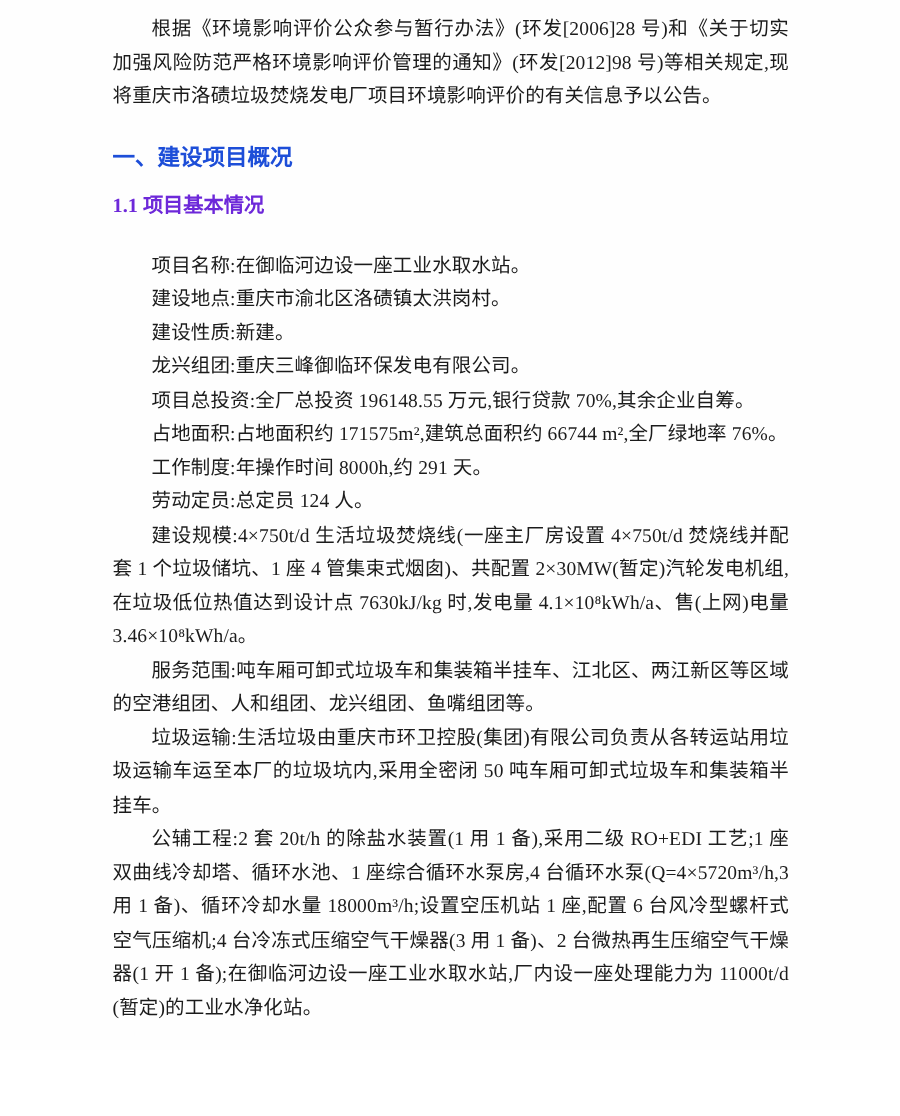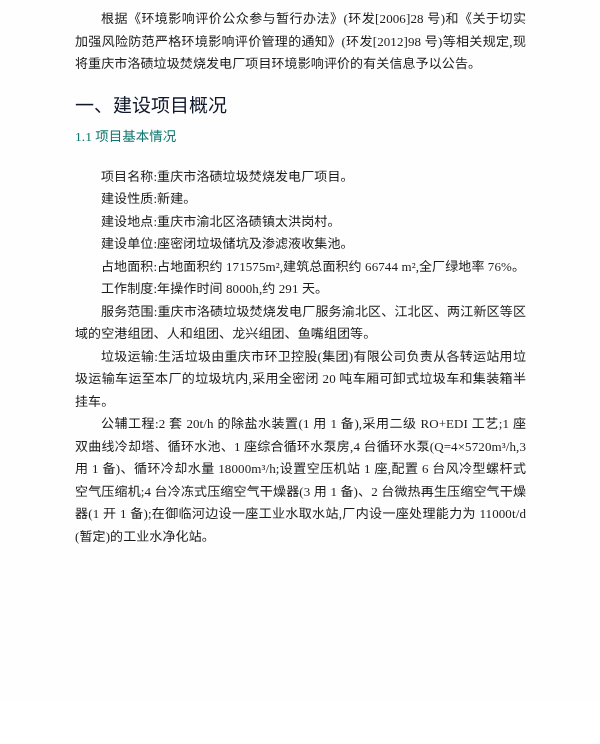--- a/index.html
+++ b/index.html
@@ -21,53 +21,56 @@
   .page p {
     margin: 0;
     font-size: 13px;
     line-height: 22.5px;
     text-align: justify;
     text-indent: 2em;
     letter-spacing: 0.1px;
     word-break: break-all;
   }
   .sec-heading {
-    font-size: 19px;
+    font-size: 15px;
     line-height: 22.5px;
-    font-weight: normal;
+    font-weight: bold;
     margin: 19px 0 0 0;
-    color: #0f172a;
+    color: #1d4ed8;
   }
   .subsec-heading {
     font-size: 13.5px;
     line-height: 22.5px;
-    font-weight: normal;
+    font-weight: bold;
     margin: 9px 0 0 0;
-    color: #0f766e;
+    color: #6d28d9;
   }
   .facts {
     margin-top: 17px;
   }
 </style>
 </head>
 <body>
 
 <div class="page">
 
   <p>根据《环境影响评价公众参与暂行办法》(环发[2006]28 号)和《关于切实加强风险防范严格环境影响评价管理的通知》(环发[2012]98 号)等相关规定,现将重庆市洛碛垃圾焚烧发电厂项目环境影响评价的有关信息予以公告。</p>
 
   <div class="sec-heading">一、建设项目概况</div>
 
   <div class="subsec-heading">1.1 项目基本情况</div>
 
   <div class="facts">
-    <p>项目名称:重庆市洛碛垃圾焚烧发电厂项目。</p>
+    <p>项目名称:在御临河边设一座工业水取水站。</p>
+    <p>建设地点:重庆市渝北区洛碛镇太洪岗村。</p>
     <p>建设性质:新建。</p>
-    <p>建设地点:重庆市渝北区洛碛镇太洪岗村。</p>
-    <p>建设单位:座密闭垃圾储坑及渗滤液收集池。</p>
+    <p>龙兴组团:重庆三峰御临环保发电有限公司。</p>
+    <p>项目总投资:全厂总投资 196148.55 万元,银行贷款 70%,其余企业自筹。</p>
     <p>占地面积:占地面积约 171575m²,建筑总面积约 66744 m²,全厂绿地率 76%。</p>
     <p>工作制度:年操作时间 8000h,约 291 天。</p>
-    <p>服务范围:重庆市洛碛垃圾焚烧发电厂服务渝北区、江北区、两江新区等区域的空港组团、人和组团、龙兴组团、鱼嘴组团等。</p>
-    <p>垃圾运输:生活垃圾由重庆市环卫控股(集团)有限公司负责从各转运站用垃圾运输车运至本厂的垃圾坑内,采用全密闭 20 吨车厢可卸式垃圾车和集装箱半挂车。</p>
+    <p>劳动定员:总定员 124 人。</p>
+    <p>建设规模:4×750t/d 生活垃圾焚烧线(一座主厂房设置 4×750t/d 焚烧线并配套 1 个垃圾储坑、1 座 4 管集束式烟囱)、共配置 2×30MW(暂定)汽轮发电机组,在垃圾低位热值达到设计点 7630kJ/kg 时,发电量 4.1×10⁸kWh/a、售(上网)电量 3.46×10⁸kWh/a。</p>
+    <p>服务范围:吨车厢可卸式垃圾车和集装箱半挂车、江北区、两江新区等区域的空港组团、人和组团、龙兴组团、鱼嘴组团等。</p>
+    <p>垃圾运输:生活垃圾由重庆市环卫控股(集团)有限公司负责从各转运站用垃圾运输车运至本厂的垃圾坑内,采用全密闭 50 吨车厢可卸式垃圾车和集装箱半挂车。</p>
     <p>公辅工程:2 套 20t/h 的除盐水装置(1 用 1 备),采用二级 RO+EDI 工艺;1 座双曲线冷却塔、循环水池、1 座综合循环水泵房,4 台循环水泵(Q=4×5720m³/h,3 用 1 备)、循环冷却水量 18000m³/h;设置空压机站 1 座,配置 6 台风冷型螺杆式空气压缩机;4 台冷冻式压缩空气干燥器(3 用 1 备)、2 台微热再生压缩空气干燥器(1 开 1 备);在御临河边设一座工业水取水站,厂内设一座处理能力为 11000t/d(暂定)的工业水净化站。</p>
   </div>
 
 </div>
 
 </body></html>

